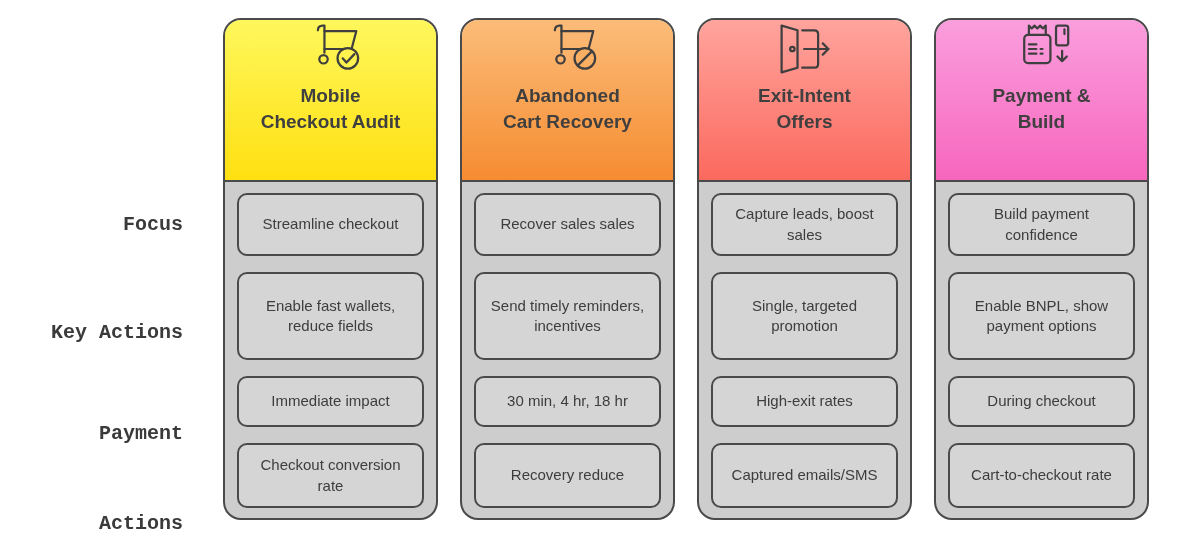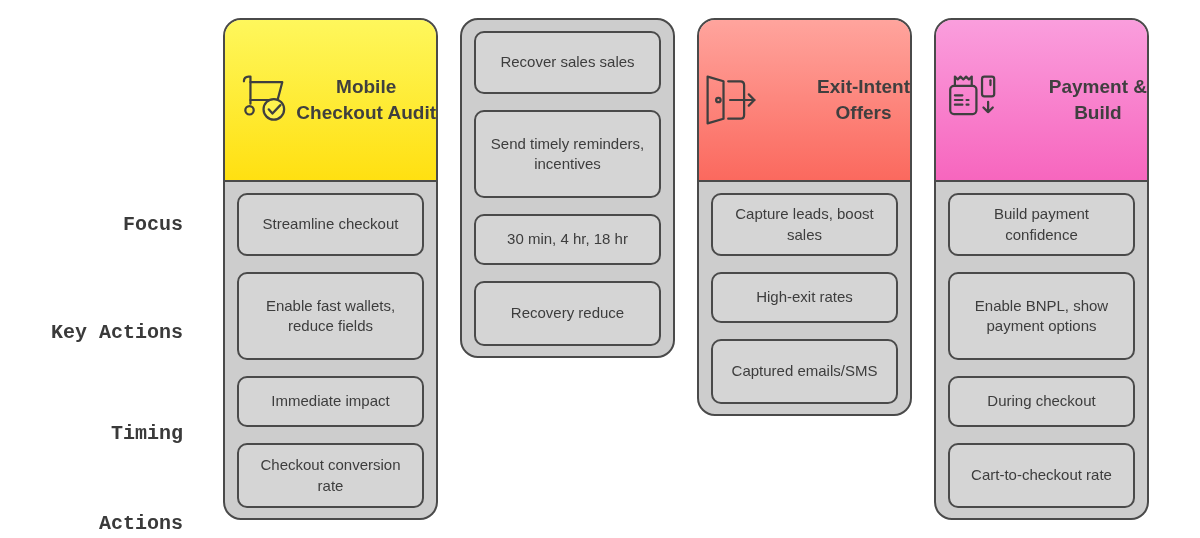--- a/index.html
+++ b/index.html
@@ -21,21 +21,21 @@
     font-weight:700;font-size:20px;color:#3a3a3a;text-align:right;
   }
   
   .card{
     width:215px;box-sizing:border-box;margin-top:18px;
     border:2px solid #4a4a4a;border-radius:18px;overflow:hidden;
     background:#cdcdcd;flex:0 0 auto;
   }
   .card-header{
     height:160px;border-bottom:2px solid #4a4a4a;
-    display:flex;flex-direction:row;align-items:center;justify-content:space-between;gap:5px;
+    display:flex;flex-direction:column;align-items:center;justify-content:flex-start;gap:5px;
   }
   .icon-wrap{width:64px;height:58px;display:flex;align-items:center;justify-content:center;}
   .icon-wrap svg{width:64px;height:58px;}
   .card-title{
     margin:0;font-size:19px;line-height:1.35;font-weight:700;color:#3f3f3f;text-align:center;
   }
   .card-body{
     box-sizing:border-box;padding:11px 12px 10px;
     display:flex;flex-direction:column;gap:16px;
   }
@@ -51,21 +51,21 @@
   .ico{fill:none;stroke:#3f3f3f;stroke-width:2.4;stroke-linecap:round;stroke-linejoin:round;}
 </style>
 </head>
 <body>
 
 <div class="canvas">
 
   <div class="labels-col">
     <div class="row-label row-focus">Focus</div>
     <div class="row-label row-key">Key Actions</div>
-    <div class="row-label row-timing">Timing</div>
+    <div class="row-label row-timing">Payment</div>
     <div class="row-label row-metric">Actions</div>
   </div>
 
   <section class="card">
     <header class="card-header" style="background: linear-gradient(rgb(254, 247, 92), rgb(255, 224, 17));">
       <div class="icon-wrap">
         <svg viewBox="0 0 68 62" class="ico" aria-hidden="true">
           <path d="M20 11 Q20 6 25 6 L27 6 L27 35"></path>
           <circle cx="26" cy="42" r="4.5"></circle>
           <path d="M27 12 H61 L56 31 H27"></path>
@@ -80,20 +80,35 @@
     </header>
     <div class="card-body">
       <div class="cell row-focus">Streamline checkout</div>
       <div class="cell row-key">Enable fast wallets, reduce fields</div>
       <div class="cell row-timing">Immediate impact</div>
       <div class="cell row-metric">Checkout conversion rate</div>
     </div>
   </section>
 
   <section class="card">
+    <header class="card-header" style="background: linear-gradient(rgb(251, 188, 121), rgb(246, 140, 49));">
+      <div class="icon-wrap">
+        <svg viewBox="0 0 68 62" class="ico" aria-hidden="true">
+          <path d="M20 11 Q20 6 25 6 L27 6 L27 35"></path>
+          <circle cx="26" cy="42" r="4.5"></circle>
+          <path d="M27 12 H61 L56 31 H27"></path>
+          <circle cx="52" cy="41" r="11" fill="#faaf63"></circle>
+          <path d="M44.5 48.5 L59.5 33.5"></path>
+        </svg>
+      </div>
+      <h2 class="card-title">
+        <span>Abandoned</span><br>
+        <span>Cart Recovery</span>
+      </h2>
+    </header>
     <div class="card-body">
       <div class="cell row-focus">Recover sales sales</div>
       <div class="cell row-key">Send timely reminders, incentives</div>
       <div class="cell row-timing">30 min, 4 hr, 18 hr</div>
       <div class="cell row-metric">Recovery reduce</div>
     </div>
   </section>
 
   <section class="card">
     <header class="card-header" style="background: linear-gradient(rgb(255, 164, 157), rgb(251, 105, 94));">
@@ -106,20 +121,21 @@
           <path d="M53 25 L59 31 L53 37"></path>
         </svg>
       </div>
       <h2 class="card-title">
         <span>Exit-Intent</span><br>
         <span>Offers</span>
       </h2>
     </header>
     <div class="card-body">
       <div class="cell row-focus">Capture leads, boost sales</div>
+      <div class="cell row-key">Single, targeted promotion</div>
       <div class="cell row-timing">High-exit rates</div>
       <div class="cell row-metric">Captured emails/SMS</div>
     </div>
   </section>
 
   <section class="card">
     <header class="card-header" style="background: linear-gradient(rgb(250, 158, 221), rgb(247, 102, 190));">
       <div class="icon-wrap">
         <svg viewBox="0 0 68 62" class="ico" aria-hidden="true">
           <path d="M20 16 V6 l3 3 3 -3 3 3 3 -3 3 3 3 -3 V16"></path>

